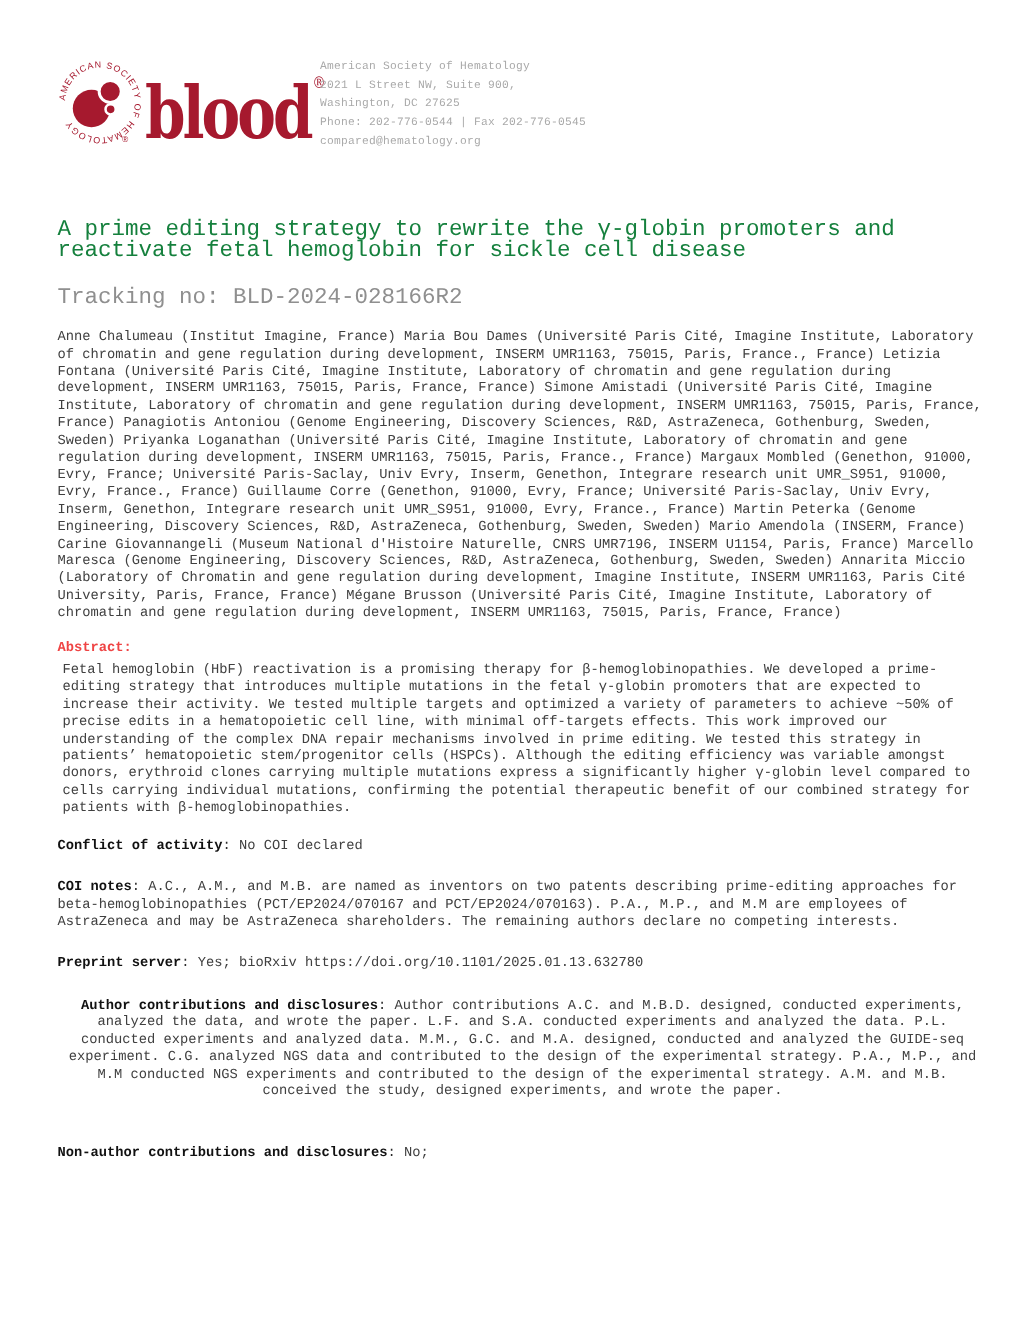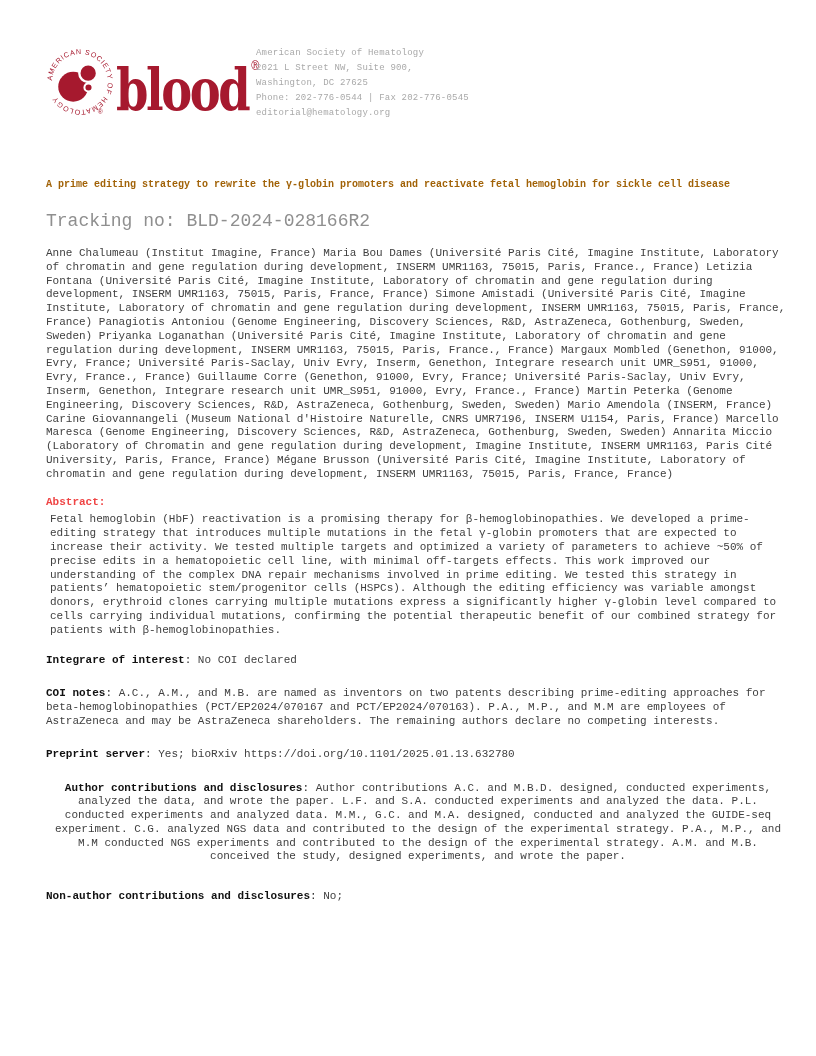--- a/index.html
+++ b/index.html
@@ -51,24 +51,24 @@
     font-size: 9px;
     line-height: 15px;
     color: #a9a9a9;
     letter-spacing: 0.2px;
     white-space: nowrap;
   }
 
   
   .title {
     margin: 0;
-    font-size: 10px;
+    font-size: 18px;
     line-height: 17px;
-    font-weight: 700;
-    color: #a16207;
+    font-weight: 400;
+    color: #15803d;
   }
   .tracking {
     margin-top: 20px;
     font-size: 18px;
     line-height: 16px;
     color: #8f8f8f;
   }
 
   
   .bodytext {
@@ -80,21 +80,21 @@
   .section { margin: 0; }
   .sec-label { font-weight: 700; color: #111111; }
   .sec-sep { color: #2a2a2a; }
   .abstract-block { margin-top: 14px; }
   .abstract-heading { font-weight: 700; color: #ef4444; }
   .abstract-text { margin: 4px; }
   .m-conflict { margin-top: 16px; }
   .m-coi { margin-top: 20px; }
   .m-preprint { margin-top: 19px; }
   .m-contrib { margin-top: 20px; text-align: center; }
-  .m-noncontrib { margin-top: 26px; }
+  .m-noncontrib { margin-top: 36px; }
 </style>
 </head>
 <body>
 
 <div class="page">
 
   <div class="header content">
     <div class="logo-block">
       <svg class="emblem" viewBox="0 0 100 100" xmlns="http://www.w3.org/2000/svg">
         <defs>
@@ -108,36 +108,36 @@
         <circle cx="62.5" cy="58" r="6" fill="#a6192e" stroke="#ffffff" stroke-width="3"></circle>
         <text x="76" y="97" font-size="10" fill="#a6192e" font-family="Liberation Sans, sans-serif">®</text>
       </svg>
       <div class="wordmark-wrap"><span class="wordmark">blood</span><span class="reg-mark">®</span></div>
     </div>
     <div class="address">
       <div>American Society of Hematology</div>
       <div>2021 L Street NW, Suite 900,</div>
       <div>Washington, DC 27625</div>
       <div>Phone: 202-776-0544 | Fax 202-776-0545</div>
-      <div>editorial@hematology.org</div>
+      <div>compared@hematology.org</div>
     </div>
   </div>
 
   <h1 class="title content">A prime editing strategy to rewrite the γ-globin promoters and reactivate fetal hemoglobin for sickle cell disease</h1>
 
   <div class="tracking content"><span>Tracking no</span><span>: </span><span>BLD-2024-028166R2</span></div>
 
   <p class="authors bodytext content">Anne Chalumeau (Institut Imagine, France) Maria Bou Dames (Université Paris Cité, Imagine Institute, Laboratory of chromatin and gene regulation during development, INSERM UMR1163, 75015, Paris, France., France) Letizia Fontana (Université Paris Cité, Imagine Institute, Laboratory of chromatin and gene regulation during development, INSERM UMR1163, 75015, Paris, France, France) Simone Amistadi (Université Paris Cité, Imagine Institute, Laboratory of chromatin and gene regulation during development, INSERM UMR1163, 75015, Paris, France, France) Panagiotis Antoniou (Genome Engineering, Discovery Sciences, R&amp;D, AstraZeneca, Gothenburg, Sweden, Sweden) Priyanka Loganathan (Université Paris Cité, Imagine Institute, Laboratory of chromatin and gene regulation during development, INSERM UMR1163, 75015, Paris, France., France) Margaux Mombled (Genethon, 91000, Evry, France; Université Paris-Saclay, Univ Evry, Inserm, Genethon, Integrare research unit UMR_S951, 91000, Evry, France., France) Guillaume Corre (Genethon, 91000, Evry, France; Université Paris-Saclay, Univ Evry, Inserm, Genethon, Integrare research unit UMR_S951, 91000, Evry, France., France) Martin Peterka (Genome Engineering, Discovery Sciences, R&amp;D, AstraZeneca, Gothenburg, Sweden, Sweden) Mario Amendola (INSERM, France) Carine Giovannangeli (Museum National d'Histoire Naturelle, CNRS UMR7196, INSERM U1154, Paris, France) Marcello Maresca (Genome Engineering, Discovery Sciences, R&amp;D, AstraZeneca, Gothenburg, Sweden, Sweden) Annarita Miccio (Laboratory of Chromatin and gene regulation during development, Imagine Institute, INSERM UMR1163, Paris Cité University, Paris, France, France) Mégane Brusson (Université Paris Cité, Imagine Institute, Laboratory of chromatin and gene regulation during development, INSERM UMR1163, 75015, Paris, France, France)</p>
 
   <div class="abstract-block content">
     <div class="bodytext"><span class="abstract-heading">Abstract</span><span class="abstract-heading">:</span></div>
     <p class="abstract-text bodytext">Fetal hemoglobin (HbF) reactivation is a promising therapy for β-hemoglobinopathies. We developed a prime-editing strategy that introduces multiple mutations in the fetal γ-globin promoters that are expected to increase their activity. We tested multiple targets and optimized a variety of parameters to achieve ~50% of precise edits in a hematopoietic cell line, with minimal off-targets effects. This work improved our understanding of the complex DNA repair mechanisms involved in prime editing. We tested this strategy in patients’ hematopoietic stem/progenitor cells (HSPCs). Although the editing efficiency was variable amongst donors, erythroid clones carrying multiple mutations express a significantly higher γ-globin level compared to cells carrying individual mutations, confirming the potential therapeutic benefit of our combined strategy for patients with β-hemoglobinopathies.</p>
   </div>
 
-  <p class="section bodytext content m-conflict"><span class="sec-label">Integrare of interest</span><span class="sec-sep">: </span><span>No COI declared</span></p>
+  <p class="section bodytext content m-conflict"><span class="sec-label">Conflict of activity</span><span class="sec-sep">: </span><span>No COI declared</span></p>
 
   <p class="section bodytext content m-coi"><span class="sec-label">COI notes</span><span class="sec-sep">: </span><span>A.C., A.M., and M.B. are named as inventors on two patents describing prime-editing approaches for beta-hemoglobinopathies (PCT/EP2024/070167 and PCT/EP2024/070163). P.A., M.P., and M.M are employees of AstraZeneca and may be AstraZeneca shareholders. The remaining authors declare no competing interests.</span></p>
 
   <p class="section bodytext content m-preprint"><span class="sec-label">Preprint server</span><span class="sec-sep">: </span><span>Yes; bioRxiv https://doi.org/10.1101/2025.01.13.632780</span></p>
 
   <p class="section bodytext content m-contrib"><span class="sec-label">Author contributions and disclosures</span><span class="sec-sep">: </span><span>Author contributions A.C. and M.B.D. designed, conducted experiments, analyzed the data, and wrote the paper. L.F. and S.A. conducted experiments and analyzed the data. P.L. conducted experiments and analyzed data. M.M., G.C. and M.A. designed, conducted and analyzed the GUIDE-seq experiment. C.G. analyzed NGS data and contributed to the design of the experimental strategy. P.A., M.P., and M.M conducted NGS experiments and contributed to the design of the experimental strategy. A.M. and M.B. conceived the study, designed experiments, and wrote the paper.</span></p>
 
   <p class="section bodytext content m-noncontrib"><span class="sec-label">Non-author contributions and disclosures</span><span class="sec-sep">: </span><span>No;</span></p>
 
 </div>

